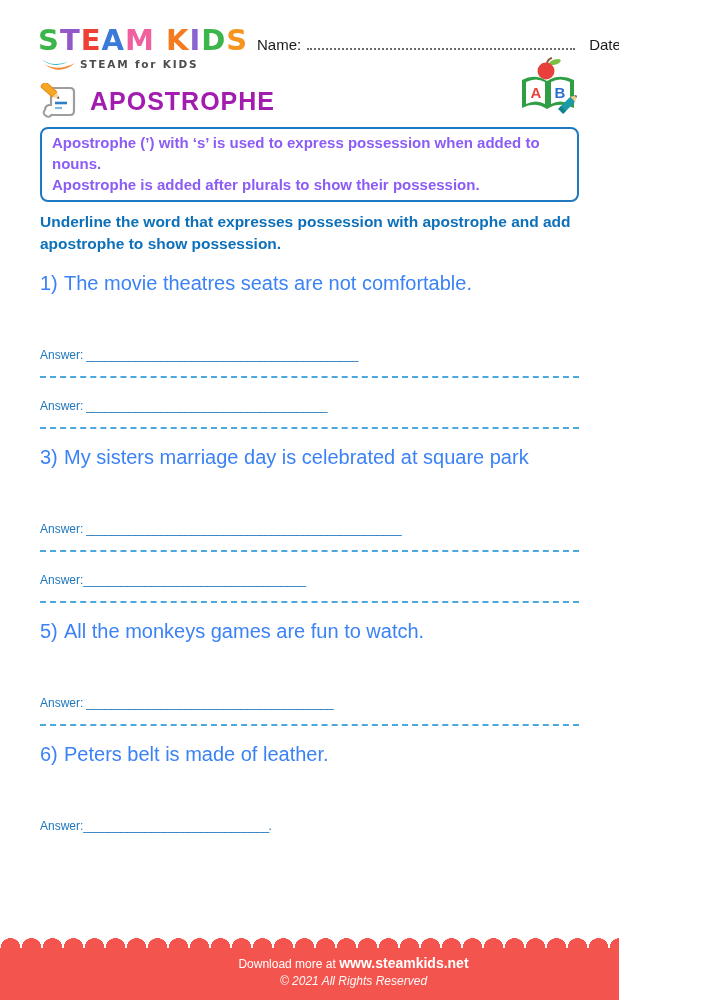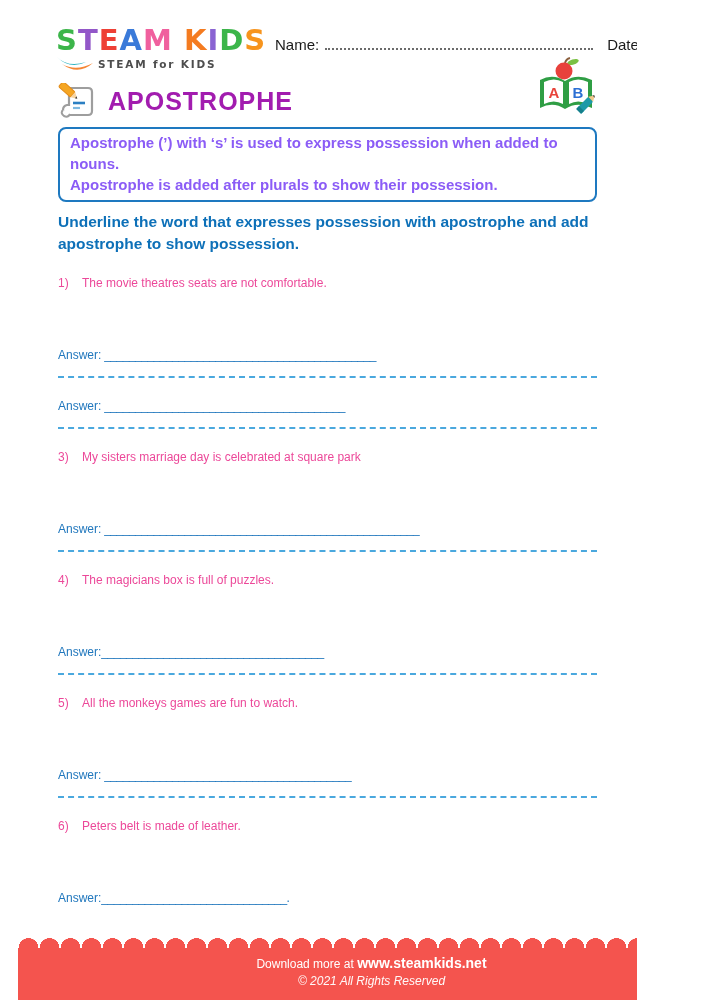--- a/index.html
+++ b/index.html
@@ -1,18 +1,18 @@
 <!DOCTYPE html>
 <html><head>
 <meta charset="utf-8">
 <style>
   * { margin:0; padding:0; box-sizing:border-box; }
   html,body { width:707px; height:1000px; background:#fff; }
   body { font-family:"Liberation Sans", sans-serif; }
-  .page { position:relative; width:619px; height:1000px; overflow:hidden; background:#fff;margin-left:18px; }
+  .page { position:relative; width:619px; height:1000px; overflow:hidden; background:#fff; }
 
   
   .header { display:flex; align-items:flex-start; padding:26px 38px 0 38px; }
   .logo-wrap { width:205px; flex:0 0 auto; }
   .logo-letters { font-family:"DejaVu Sans", sans-serif; font-weight:800; font-size:29px; letter-spacing:1px; line-height:1; white-space:pre; }
   .logo-sub { display:flex; align-items:center; margin-top:1px; }
   .logo-tagline { font-family:"DejaVu Sans", sans-serif; font-weight:bold; font-size:10.5px; color:#4d4d4d; letter-spacing:1.8px; margin-left:4px; }
   .name-date { display:flex; align-items:baseline; margin-top:10px; margin-left:14px; font-size:15px; color:#1a1a1a; flex:1 1 auto; }
   .dashline { display:inline-block; border-bottom:2px dotted #6b6b6b; height:14px; margin-left:6px; }
   .name-line { width:268px; }
@@ -27,21 +27,21 @@
 
   
   .info-box { margin:8px 40px 0 40px; border:2px solid #1e79c0; border-radius:8px; padding:3px 10px 5px 10px;
               color:#8b5cf6; font-weight:bold; font-size:15px; line-height:1.4; white-space:pre-line; }
 
   
   .instruction { margin:9px 40px 0 40px; color:#0d70b8; font-weight:bold; font-size:15.5px; line-height:1.45; white-space:pre-line; }
 
   
   #questions { padding:16px 40px 0 40px; }
-  .q-line { color:#ec4899; font-size:12px; line-height:22px; margin:0 0 50px 0; }
+  .q-line { color:#3b82f6; font-size:20px; line-height:22px; margin:0 0 50px 0; }
   .q-num { display:inline-block; min-width:24px; }
   .a-line { color:#2077bd; font-size:12px; line-height:22px; margin:0; white-space:pre; }
   .a-blank { letter-spacing:-0.5px; }
   .separator { border:none; border-top:2px dashed #4aa8de; margin:10px 0 17px 0; height:0; }
 
   
   .footer { position:absolute; left:0; bottom:0; width:707px; height:52px; background:#f4544e; color:#fff; text-align:center; }
   .scallop { position:absolute; left:0; top:-10px; width:707px; height:10px;
              background-image:radial-gradient(circle 10px at 50% 100%, #f4544e 97%, rgba(0,0,0,0) 100%);
              background-size:21px 10px; background-repeat:repeat-x; }
@@ -125,21 +125,20 @@
       <hr class="separator">
     </div>
 
     <div class="question-block">
       <p class="q-line"><span class="q-num">3)</span><span class="q-text">My sisters marriage day is celebrated at square park</span></p>
       <p class="a-line"><span class="a-label">Answer:</span><span class="a-blank"> ___________________________________________________</span><span class="a-suffix"></span></p>
       <hr class="separator">
     </div>
 
     <div class="question-block">
-      <p class="q-line"><span class="q-num">4)</span><span class="q-text">The magicians box is full of puzzles.</span></p>
       <p class="a-line"><span class="a-label">Answer:</span><span class="a-blank">____________________________________</span><span class="a-suffix"></span></p>
       <hr class="separator">
     </div>
 
     <div class="question-block">
       <p class="q-line"><span class="q-num">5)</span><span class="q-text">All the monkeys games are fun to watch.</span></p>
       <p class="a-line"><span class="a-label">Answer:</span><span class="a-blank"> ________________________________________</span><span class="a-suffix"></span></p>
       <hr class="separator">
     </div>
 

